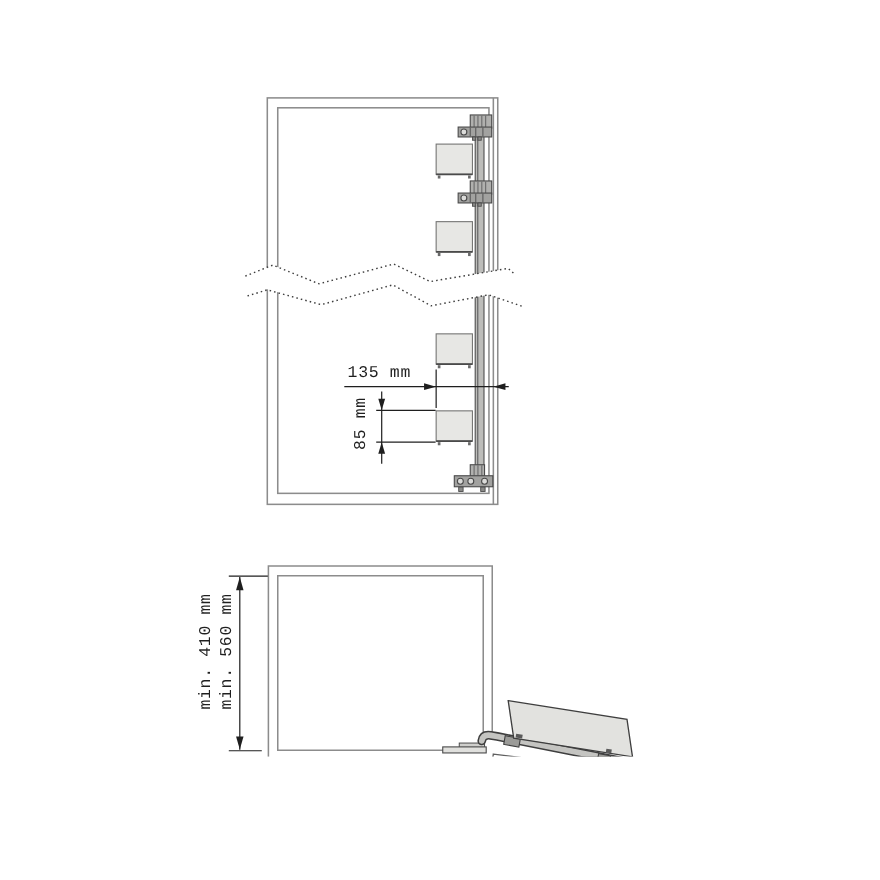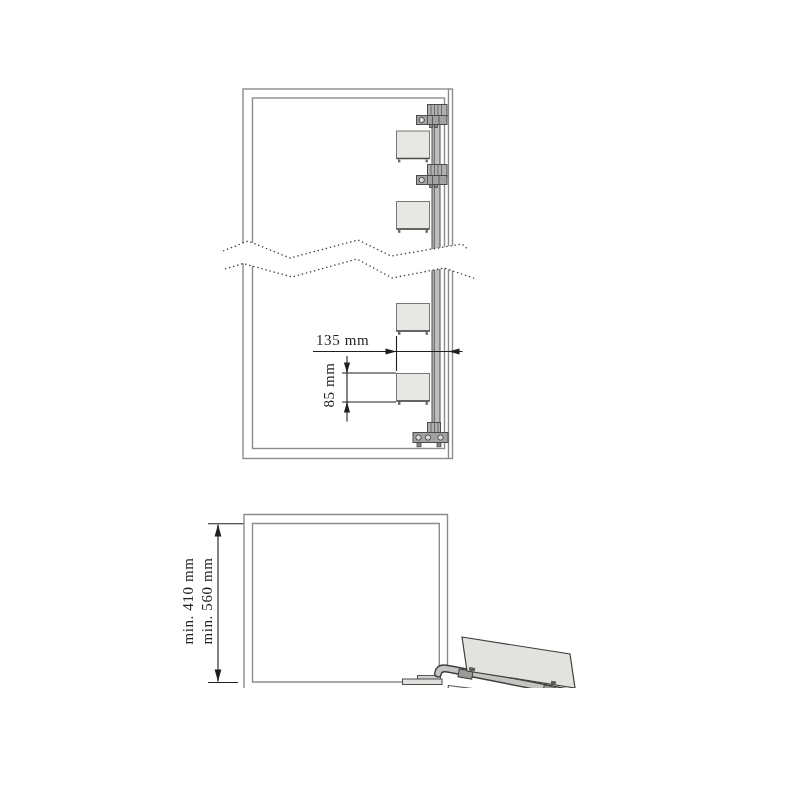--- a/index.html
+++ b/index.html
@@ -1,17 +1,17 @@
 <!DOCTYPE html>
 <html><head>
 <meta charset="utf-8">
 <style>
   html,body{margin:0;padding:0;background:#ffffff;}
   #stage{position:relative;width:800px;height:688px;background:#ffffff;overflow:hidden;
-         font-family:Liberation Serif, serif;border-radius:13px;}
+         font-family:Liberation Mono, monospace;border-radius:13px;}
   #stage svg{position:absolute;left:0;top:0;}
   .dim-label{position:absolute;font-size:15px;color:#1f1f1f;white-space:nowrap;
              letter-spacing:0.6px;line-height:16px;height:16px;}
   .rot{transform:rotate(-90deg);transform-origin:center center;text-align:center;}
 </style>
 </head>
 <body>
 
 <div id="stage">
 

